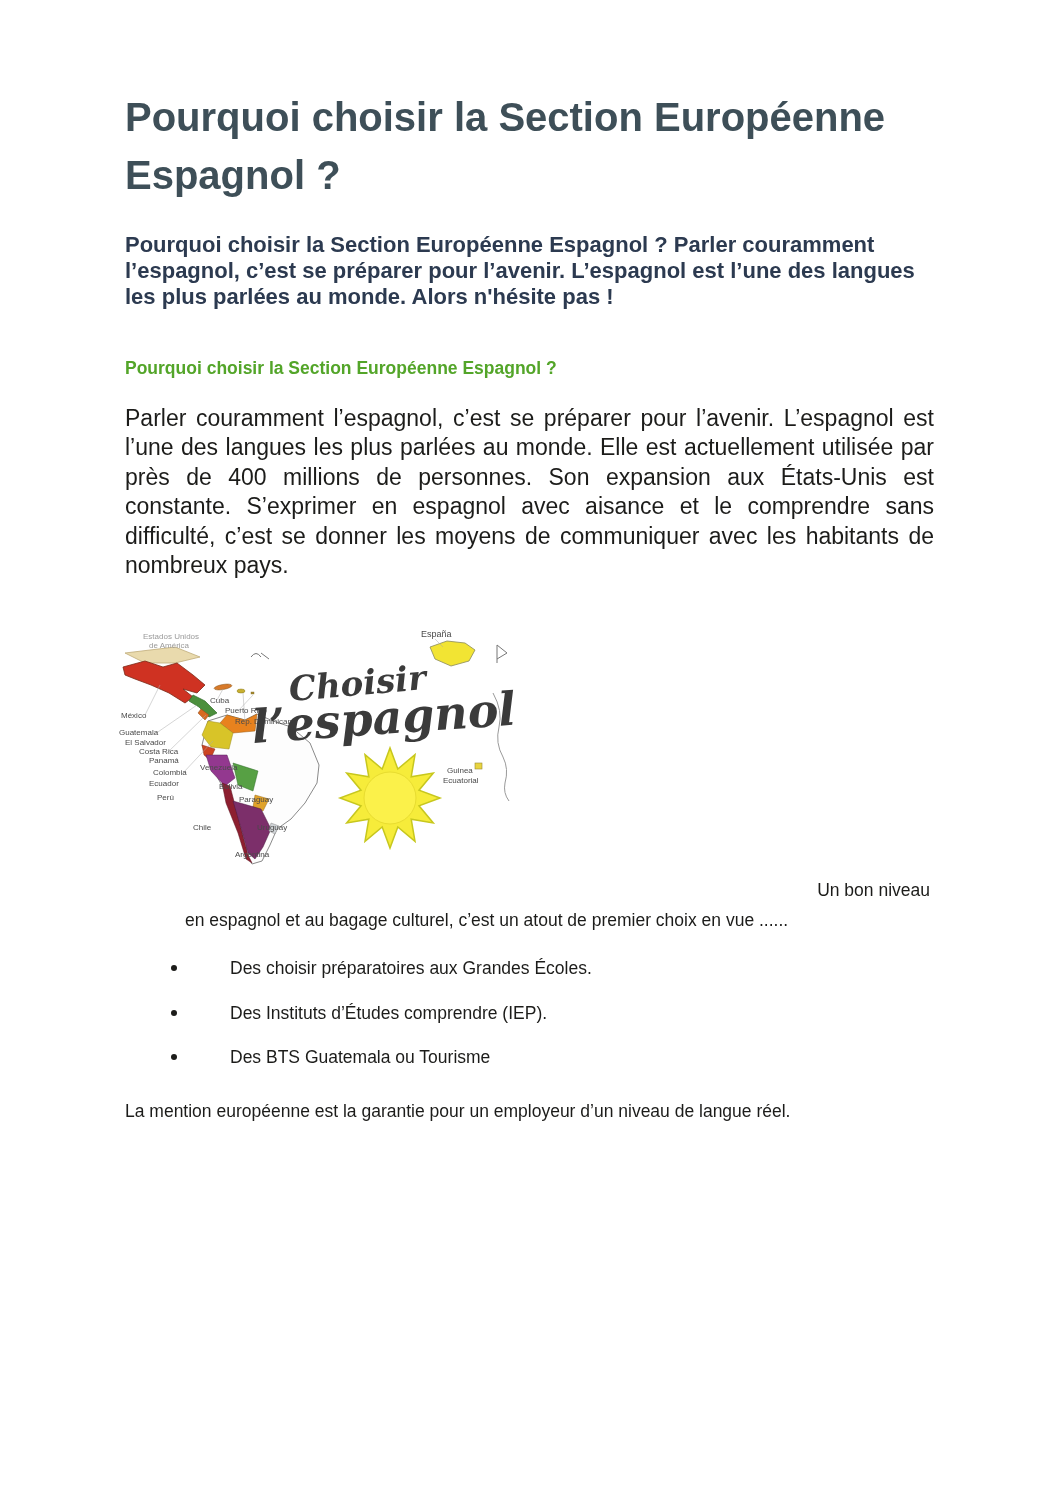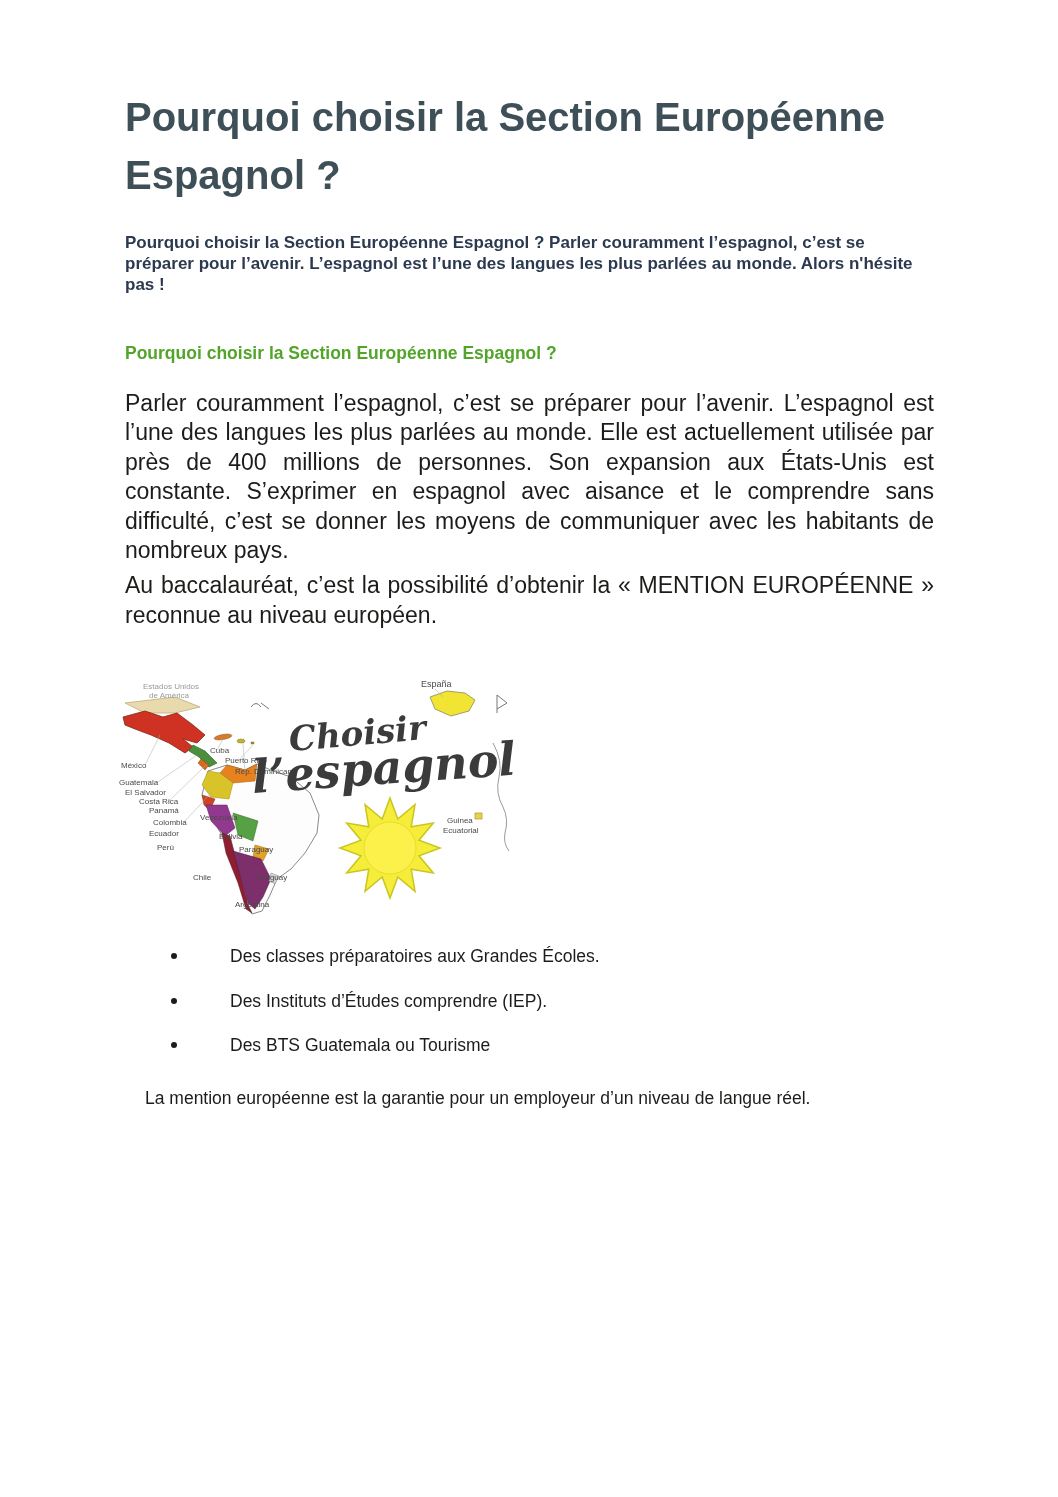--- a/index.html
+++ b/index.html
@@ -14,24 +14,24 @@
   .content { padding: 88px 124px 0 125px; }
 
   h1.doc-title {
     margin: 0 0 28px 0;
     font-size: 40px;
     line-height: 58px;
     font-weight: 700;
     color: var(--title, #3e4f58);
   }
   .intro {
-    font-size: 17px;
+    font-size: 22px;
     font-weight: 700;
     color: var(--intro, #2c3a50);
-    line-height: 21px;
+    line-height: 26px;
     margin: 0 0 44px 0;
   }
   .section-heading {
     font-size: 17.5px;
     font-weight: 700;
     color: var(--heading, #53a529);
     line-height: 28px;
     margin: 0 0 22px 0;
   }
   p.body-par {
@@ -61,35 +61,34 @@
     margin-bottom: 15px;
     font-size: 17.5px;
     line-height: 29.4px;
   }
   .bullet-dot {
     position: absolute; left: 46px; top: 11px;
     width: 6px; height: 6px; border-radius: 50%;
     background: #1c1c1a;
     display: inline-block;
   }
-  .closing { margin-top: 24px; font-size: 17.5px; line-height: 29.4px; margin-left: 20px; }
+  .closing { margin-top: 24px; font-size: 17.5px; line-height: 29.4px; }
 </style>
 </head>
 <body>
 
 <div class="content">
 
   <h1 class="doc-title">Pourquoi choisir la Section Européenne Espagnol ?</h1>
 
   <p class="intro">Pourquoi choisir la Section Européenne Espagnol ?  Parler couramment l’espagnol, c’est se préparer pour l’avenir. L’espagnol est l’une des langues les plus parlées au monde. Alors n'hésite pas !</p>
 
   <h2 class="section-heading">Pourquoi choisir la Section Européenne Espagnol ?</h2>
 
   <p class="body-par">Parler couramment l’espagnol, c’est se préparer pour l’avenir. L’espagnol est l’une des langues les plus parlées au monde. Elle est actuellement utilisée par près de 400 millions de personnes. Son expansion aux États-Unis est constante. S’exprimer en espagnol avec aisance et le comprendre sans difficulté, c’est se donner les moyens de communiquer avec les habitants de nombreux pays.</p>
-  <p class="body-par">Au baccalauréat, c’est la possibilité d’obtenir la « MENTION EUROPÉENNE » reconnue au niveau européen.</p>
 
   <figure class="map-figure">
     <svg width="427" height="250" viewBox="0 0 427 250" xmlns="http://www.w3.org/2000/svg">
 
       <path d="M20,30 L70,24 L95,34 L70,40 L40,40 Z" fill="#e7d7a5" stroke="#b9a26a" stroke-width="0.8" opacity="0.9"></path>
 
       <path d="M18,44 L40,38 L58,44 L72,40 L88,52 L100,62 L92,70 L78,66 L88,74 L80,80 L64,70 L46,62 L30,56 L20,52 Z" fill="#cf3222" stroke="#7a2a18" stroke-width="0.8"></path>
 
       <path d="M88,72 L100,78 L112,90 L104,94 L94,84 L84,78 Z" fill="#4b8f3c" stroke="#2f6b28" stroke-width="0.7"></path>
       <path d="M96,86 L104,92 L100,97 L93,90 Z" fill="#d86a20" stroke="#8a4a18" stroke-width="0.5"></path>
@@ -152,25 +151,29 @@
       <text class="lbl" x="130" y="234">Argentina</text>
       <text class="lbl lbl-big" x="316" y="14">España</text>
       <text class="lbl" x="342" y="150">Guinea</text>
       <text class="lbl" x="338" y="160">Ecuatorial</text>
 
       <text class="script-txt" x="185" y="78" font-size="34" transform="rotate(-5 185 78)">Choisir</text>
       <text class="script-txt" x="148" y="120" font-size="46" transform="rotate(-4 148 120)">l’espagnol</text>
     </svg>
   </figure>
 
+  <div class="after-image">
+    <div class="after-line1">Un bon niveau</div>
+    <div class="after-line2">en espagnol et au bagage culturel, c’est un atout de premier choix en vue ......</div>
+  </div>
 
   <ul class="doc-list">
     <li>
       <span class="bullet-dot"></span>
-      <span>Des classes préparatoires aux Grandes Écoles.</span>
+      <span>Des choisir préparatoires aux Grandes Écoles.</span>
     </li>
     <li>
       <span class="bullet-dot"></span>
       <span>Des Instituts d’Études comprendre (IEP).</span>
     </li>
     <li>
       <span class="bullet-dot"></span>
       <span>Des BTS Guatemala ou Tourisme</span>
     </li>
   </ul>

